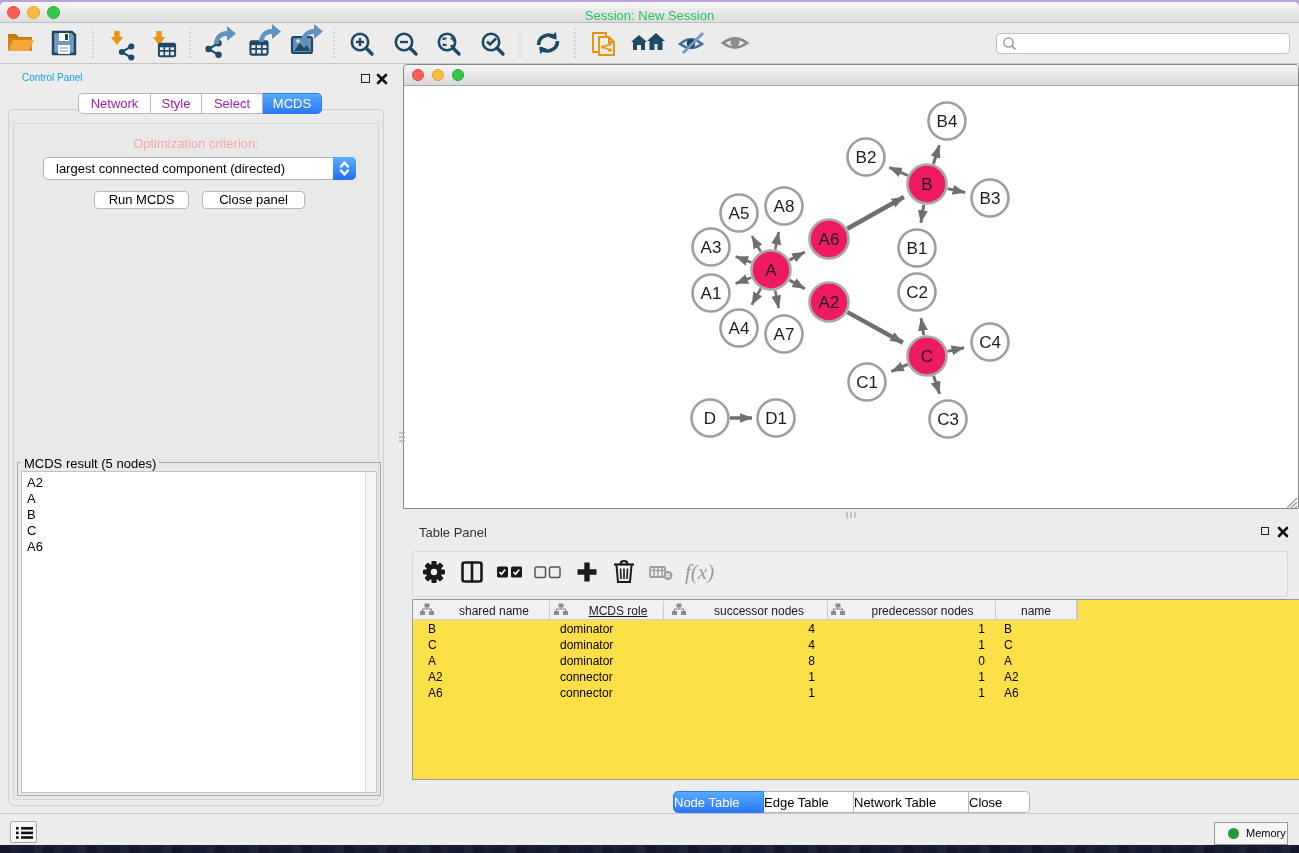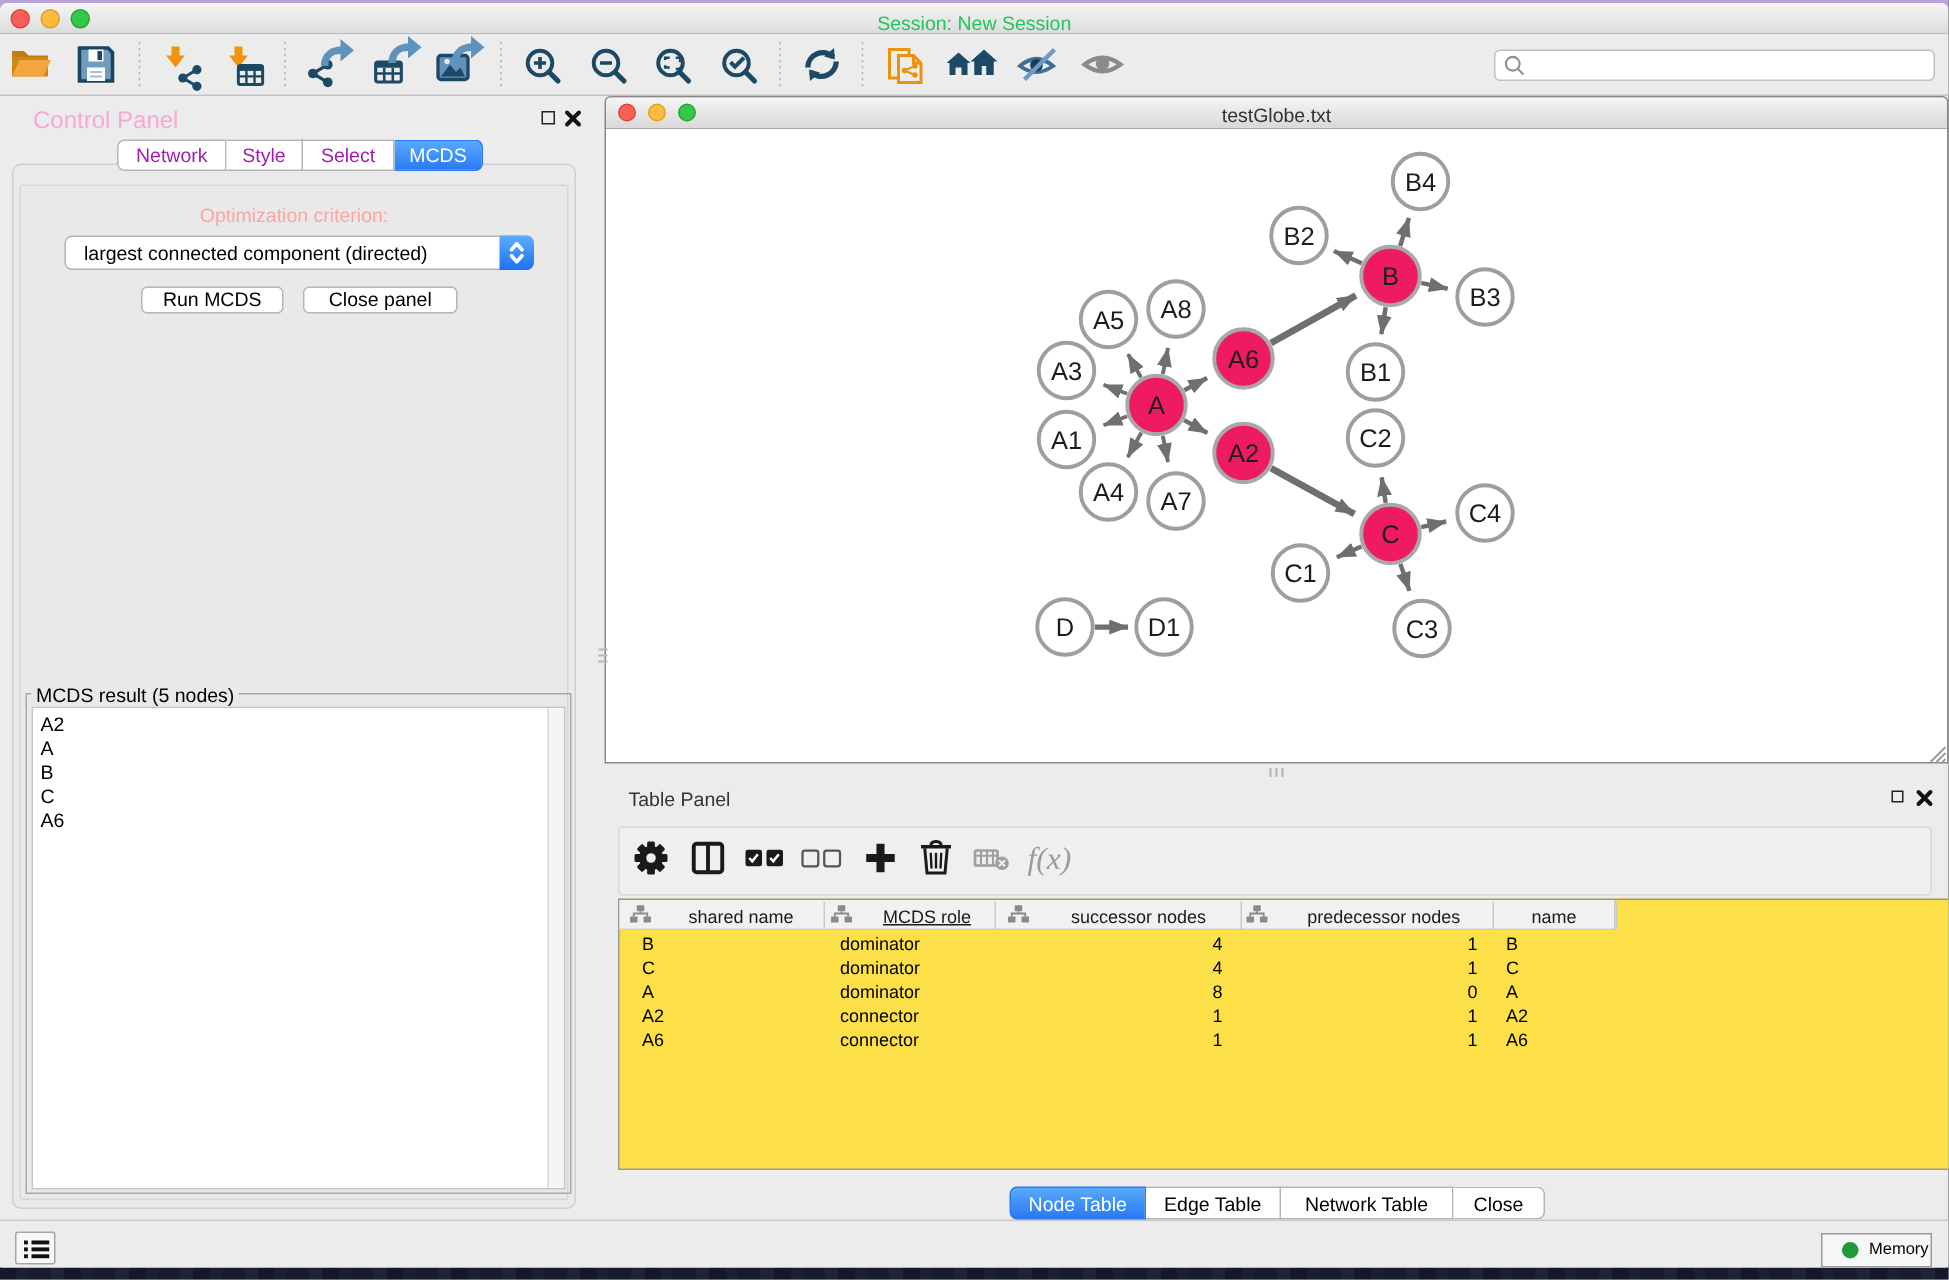--- a/index.html
+++ b/index.html
@@ -21,21 +21,21 @@
   .tl.red { background:#f95e57; border:1px solid #de443e; left:7px; }
   .tl.yel { background:#fdbc40; border:1px solid #dfa023; left:27px; }
   .tl.grn { background:#34c84a; border:1px solid #27a533; left:47px; }
   #title-text { left:0; top:8px; width:1299px; text-align:center; font-size:13px; color:#22c55e; }
   
   #toolbar { left:0; top:23px; width:1299px; height:41px; background:#ececec; border-bottom:1px solid #c3c3c3; }
   
   #search { left:996px; top:33px; width:294px; height:21px; background:#fff;
     border:1px solid #bfbfbf; border-radius:4px; }
   
-  #cp-title { left:22px; top:72px; font-size:16px; color:#f9a8d4; }
+  #cp-title { left:22px; top:72px; font-size:10px; color:#0ea5e9; }
   #cp-outer { left:8px; top:109px; width:376px; height:697px; border:1px solid #cfcfcf; border-radius:6px; background:#eaeaea; }
   #cp-inner { left:13px; top:123px; width:366px; height:677px; border:1px solid #d6d6d6; border-radius:2px; background:#e9e9e9; }
   .tab { top:93px; height:21px; background:#fff; border:1px solid #b5b5b5; border-left:none;
     font-size:13px; color:#a21caf; text-align:center; line-height:20px; }
   #tab-network { left:78px; width:73px; border-left:1px solid #b5b5b5; border-radius:5px 0 0 5px; }
   #tab-style { left:151px; width:51px; }
   #tab-select { left:202px; width:61px; }
   #tab-mcds { left:263px; width:59px; border-radius:0 5px 5px 0;
     background:linear-gradient(#57aafb,#2a79f4); color:#fff; border-color:#2a79f4; }
   #opt-label { left:8px; top:136px; width:376px; text-align:center; font-size:13px; color:#fca5a5; }
@@ -67,21 +67,21 @@
   #net-title { left:0; top:4px; width:894px; text-align:center; font-size:13px; color:#333; }
   
   #tp-title { left:419px; top:525px; font-size:13px; color:#333; }
   #tp-toolbar { left:412px; top:551px; width:876px; height:46px; background:#efefef; border:1px solid #d8d8d8; border-radius:3px; }
   #tbl { left:412px; top:599px; width:920px; height:181px; background:#fde047; border:1px solid #9a9a9a; }
   #tbl-head { left:0; top:0; width:664px; height:20px; background:#f1f1f1; border-bottom:1px solid #cfcfcf; border-right:1px solid #c9c9c9; }
   .hsep { top:1px; height:19px; width:0; border-left:1px solid #c9c9c9; }
   .hlab { top:4px; font-size:12px; color:#1a1a1a; text-align:center; }
   .cell { font-size:12px; color:#000; }
   .btab { top:791px; height:22px; background:#fff; border:1px solid #b5b5b5; border-left:none;
-    font-size:13px; color:#000; text-align:center; line-height:21px; }
+    font-size:13px; color:#000; line-height:21px; }
   #bt-node { left:673px; width:91px; border-left:1px solid #2a79f4; border-radius:5px 0 0 5px;
     background:linear-gradient(#57aafb,#2a79f4); color:#fff; border-color:#2a79f4; }
   #bt-edge { left:764px; width:90px; }
   #bt-nett { left:854px; width:115px; }
   #bt-motif { left:969px; width:61px; border-radius:0 5px 5px 0; }
 </style>
 </head>
 <body>
 <div class="abs" id="desktop-top"></div>
 <div class="abs" id="mainwin"></div>
@@ -266,21 +266,20 @@
 <div class="abs" id="mem-btn">
     <div class="abs" style="left:13px;top:5px;width:11px;height:11px;border-radius:50%;background:#1f9939;"></div>
 <div class="abs" style="left:31px;top:4px;font-size:11px;color:#000;">Memory</div>
   </div>
 
 <div class="abs" id="netwin">
   <div class="abs" id="net-titlebar"></div>
   <div class="abs ntl" style="background:#f96057;border:1px solid #de443e;left:8px;"></div>
   <div class="abs ntl" style="background:#fdbc40;border:1px solid #dfa023;left:28px;"></div>
   <div class="abs ntl" style="background:#34c84a;border:1px solid #27a533;left:48px;"></div>
-  <div class="abs" id="net-title">testGlobe.txt</div>
   <svg class="abs" style="left:0;top:21px;" width="894" height="423">
  <defs>
   <marker id="ah" markerUnits="userSpaceOnUse" markerWidth="14" markerHeight="10" refX="12.5" refY="5" orient="auto">
    <path d="M0,0 L13,5 L0,10 Z" fill="#6f6f6f"></path>
   </marker>
  </defs>
  <g stroke="#6f6f6f">
 <line x1="356.7" y1="165.7" x2="348.0" y2="150.1" stroke-width="2.6" marker-end="url(#ah)"></line>
 <line x1="371.2" y1="163.4" x2="374.7" y2="146.0" stroke-width="2.6" marker-end="url(#ah)"></line>
 <line x1="347.4" y1="176.5" x2="331.7" y2="170.5" stroke-width="2.6" marker-end="url(#ah)"></line>

